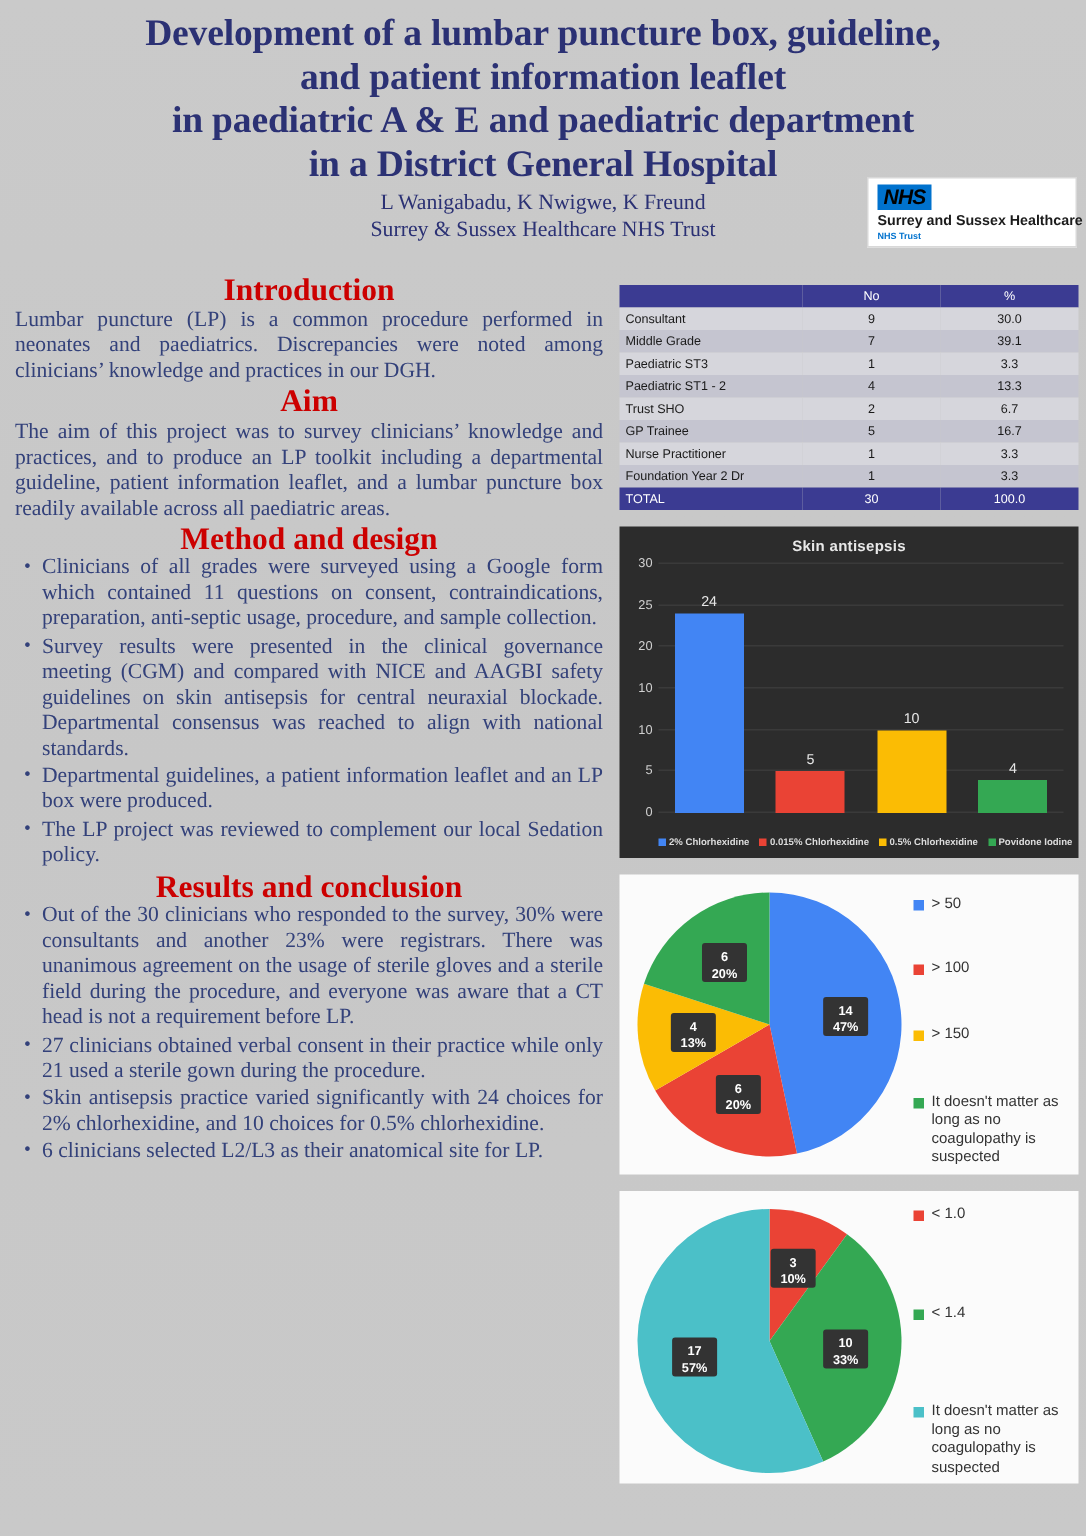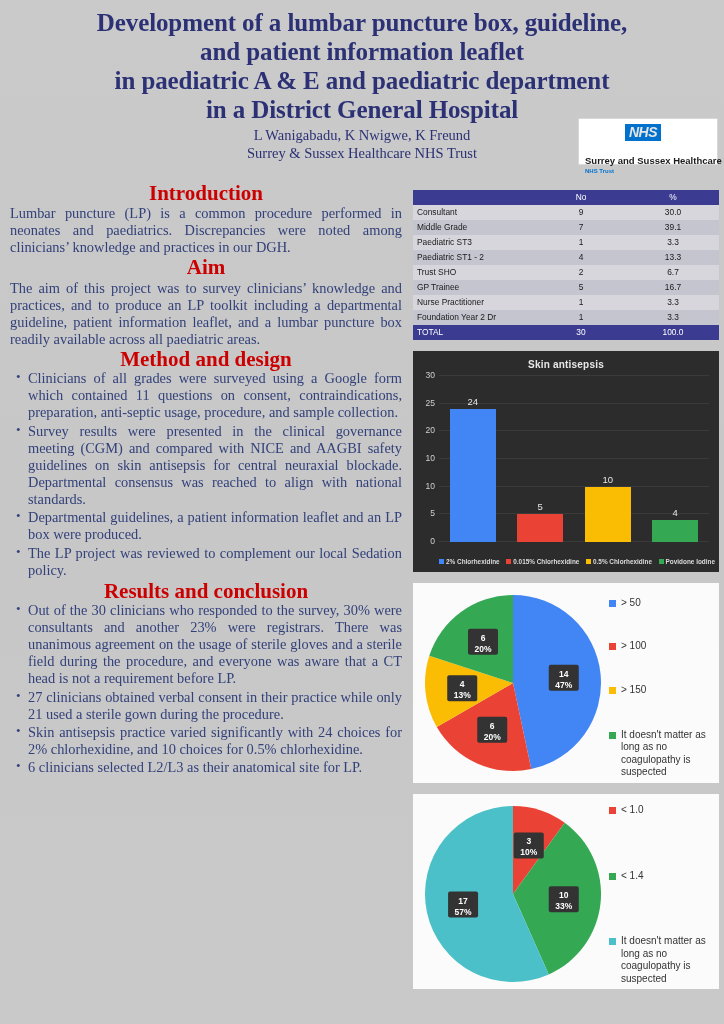--- a/index.html
+++ b/index.html
@@ -48,36 +48,35 @@
     width: 140px;
     height: 47px;
     background: #ffffff;
     border: 1px solid #d8d8d8;
     box-sizing: border-box;
     padding: 4px 6px;
   }
   .nhs-box {
     display: inline-block;
     background: #0072ce;
-    color: #e5e5e5;
+    color: #000000;
     font-family: "Liberation Sans", sans-serif;
     font-weight: bold;
     font-style: italic;
     font-size: 14px;
     line-height: 14px;
     padding: 1px 4px 2px 4px;
     letter-spacing: -0.5px;
-    margin-left: 40px;
   }
   .nhs-trustline {
     font-family: "Liberation Sans", sans-serif;
     font-weight: bold;
     font-size: 9.5px;
     color: #1b1b1b;
-    margin-top: 14px;
+    margin-top: 1px;
     line-height: 11px;
     white-space: nowrap;
   }
   .nhs-sub {
     font-family: "Liberation Sans", sans-serif;
     font-weight: bold;
     font-size: 6px;
     color: #0072ce;
     line-height: 8px;
     margin-top: 1px;

